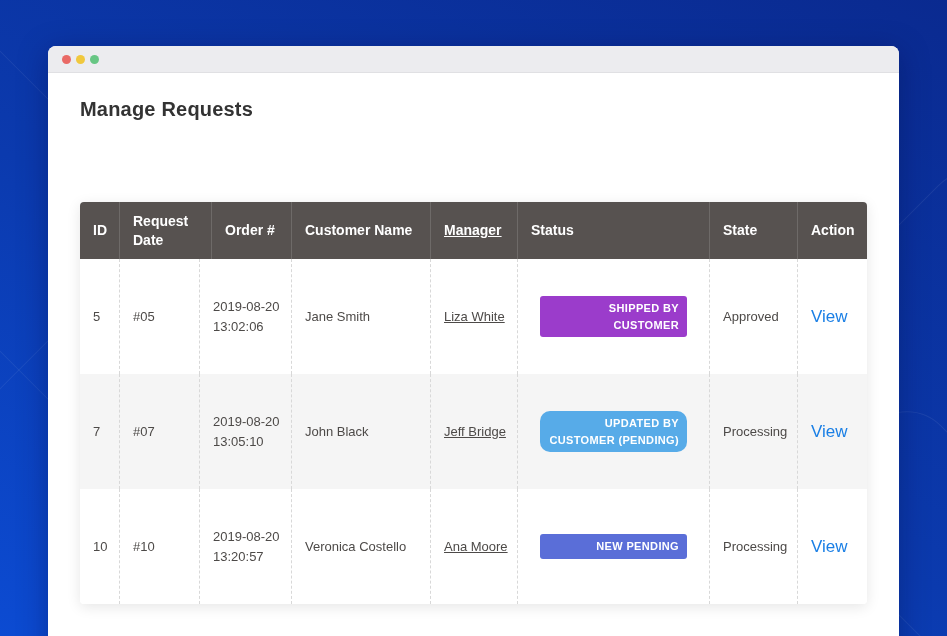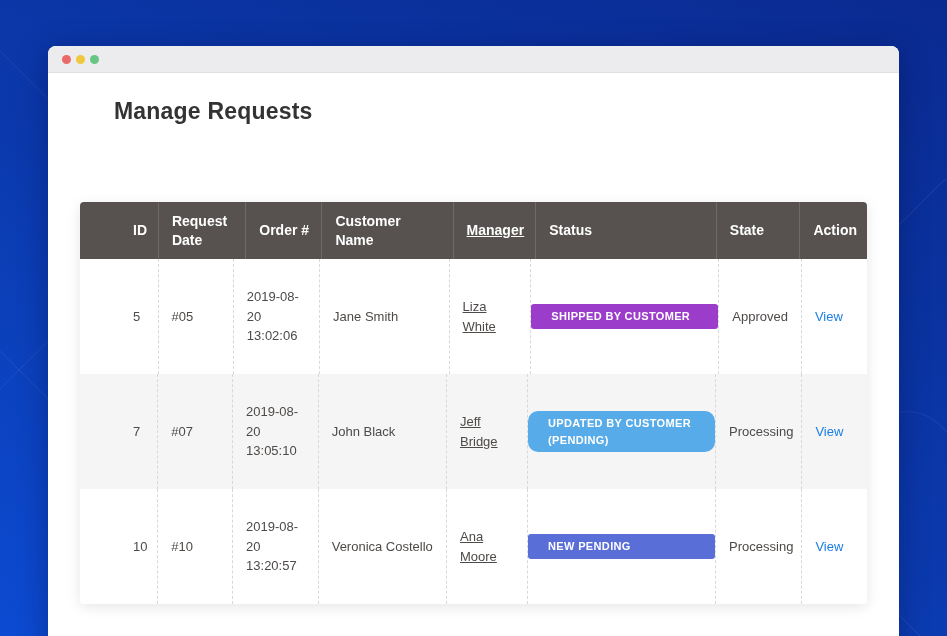--- a/index.html
+++ b/index.html
@@ -28,21 +28,21 @@
   }
   .titlebar {
     height:27px; background:#ECECEF; border-radius:8px 8px 0 0;
     border-bottom:1px solid #E0E0E3;
     display:flex; align-items:center; padding-left:14px;
   }
   .dot { width:9px; height:9px; border-radius:50%; margin-right:5px; }
 
   .page-title {
     position:absolute; left:32px; top:52px;
-    font-size:23px; font-weight:bold; color:#333333; letter-spacing:0.2px;margin-left:34px;
+    font-size:20px; font-weight:bold; color:#333333; letter-spacing:0.2px;
   }
 
   .table {
     position:absolute; left:32px; top:156px; width:787px;
     border-radius:4px;
     box-shadow:0 3px 14px rgba(0,0,0,0.10);
     background:#fff;
   }
   .thead {
     display:flex; height:57px; background:#575250;
@@ -56,38 +56,38 @@
 
   .trow { display:flex; height:115px; background:#ffffff; }
   .trow.alt { background:#F5F5F5; }
   .trow:last-child { border-radius:0 0 4px 4px; overflow:hidden; }
   .td {
     display:flex; align-items:center; padding:0 8px 0 13px;
     font-size:13px; color:#4D4A48; line-height:1.5;
   }
   .td + .td { border-left:1px dashed #D8D8D8; }
 
-  .c-id     { width:39px;margin-left:40px;  }
+  .c-id     { width:39px;  }
   .c-order  { width:80px;  }
   .c-date   { width:92px;  }
   .c-cust   { width:139px; }
   .c-mgr    { width:87px;text-decoration:underline;  }
   .c-status { width:192px; }
   .c-state  { width:88px;  }
   .c-action { width:70px;text-align:right;  }
 
   .td.c-status { justify-content:center; padding:0; }
   .badge {
-    width:187px; padding:4px 20px; border-radius:3px;
+    width:147px; padding:4px 8px; border-radius:3px;
     color:#ffffff; font-size:11px; font-weight:bold;
-    letter-spacing:0.35px; text-align:left; line-height:1.5;
+    letter-spacing:0.35px; text-align:right; line-height:1.5;
   }
   .datecell { display:block; }
   .datecell span { display:block; }
-  .view-link { text-decoration:none; font-size:13px; cursor:pointer; }
+  .view-link { text-decoration:none; font-size:17px; cursor:pointer; }
 </style>
 </head>
 <body>
 
 <div class="deco deco1"></div>
 <div class="deco deco2"></div>
 <div class="deco deco3"></div>
 <div class="deco deco4"></div>
 
 <div class="window">

